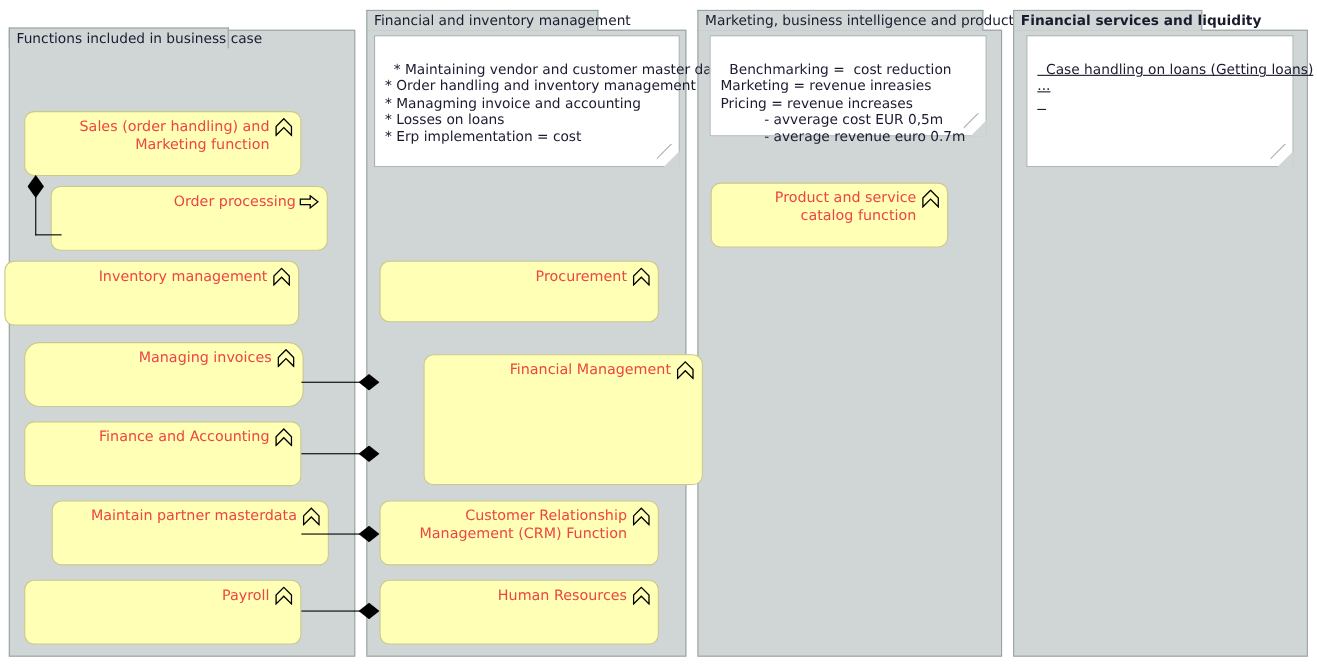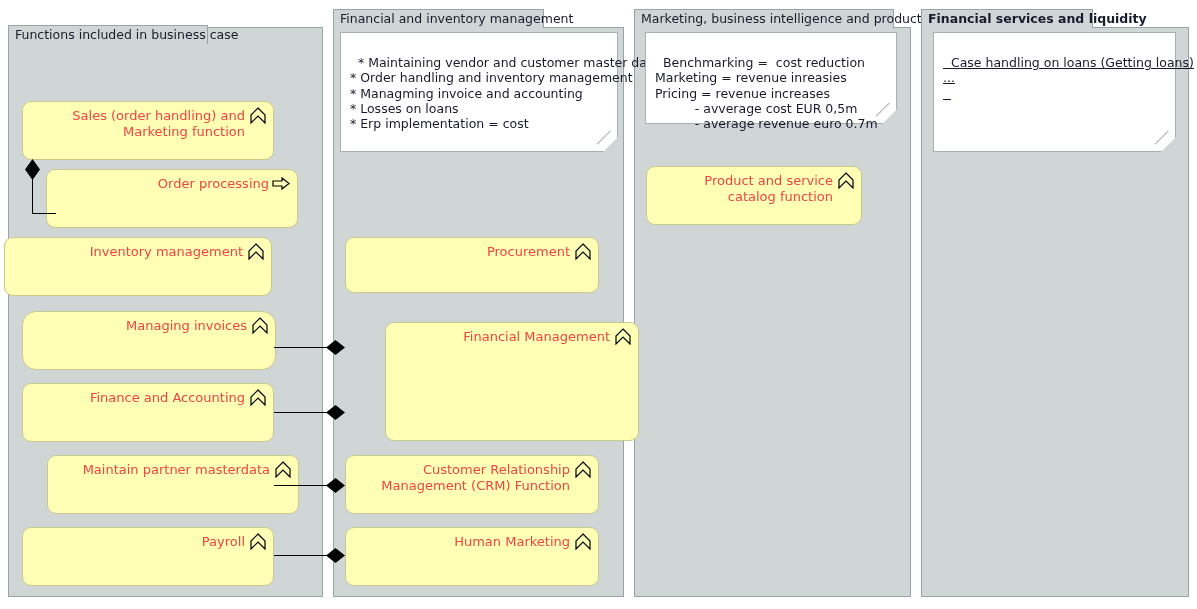--- a/index.html
+++ b/index.html
@@ -274,21 +274,21 @@
 </div>
 
 <div class="fnbox" style="left:345px; top:455px; width:254px; height:59px;">
   <span class="fnbox-label">Customer Relationship Management (CRM) Function</span>
   <svg class="fnbox-icon" viewBox="0 0 16 17">
     <polygon points="8,1 15,8 15,16 8,9 1,16 1,8" fill="none" stroke="#000000" stroke-width="1.2"></polygon>
   </svg>
 </div>
 
 <div class="fnbox" style="left:345px; top:527px; width:254px; height:59px;">
-  <span class="fnbox-label">Human Marketing</span>
+  <span class="fnbox-label">Human Resources</span>
   <svg class="fnbox-icon" viewBox="0 0 16 17">
     <polygon points="8,1 15,8 15,16 8,9 1,16 1,8" fill="none" stroke="#000000" stroke-width="1.2"></polygon>
   </svg>
 </div>
 
 <div class="fnbox" style="left:646px; top:166px; width:216px; height:59px;">
   <span class="fnbox-label">Product and service catalog function</span>
   <svg class="fnbox-icon" viewBox="0 0 16 17">
     <polygon points="8,1 15,8 15,16 8,9 1,16 1,8" fill="none" stroke="#000000" stroke-width="1.2"></polygon>
   </svg>

